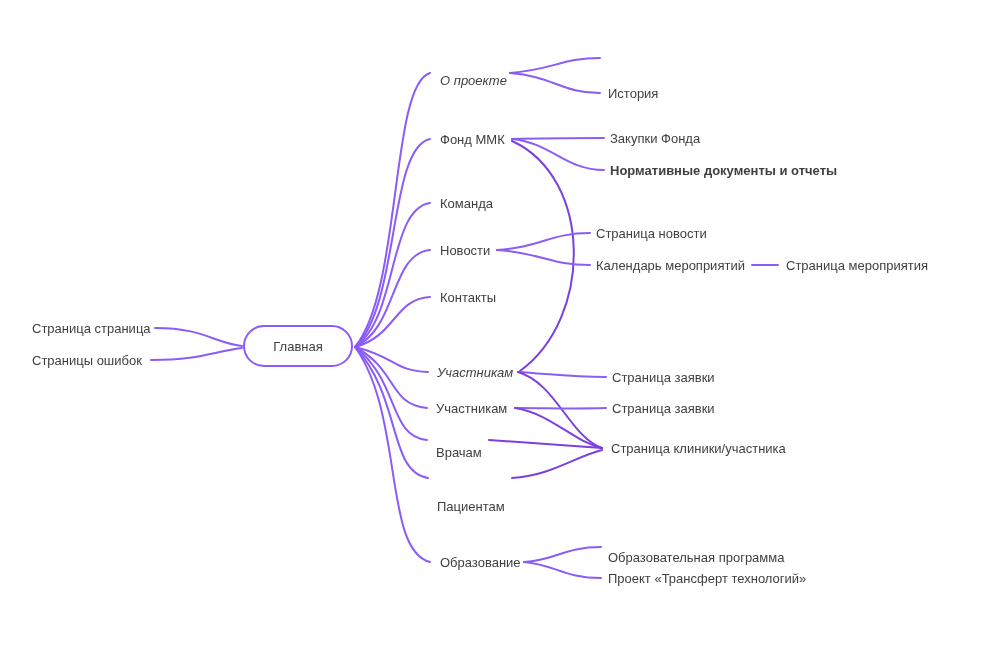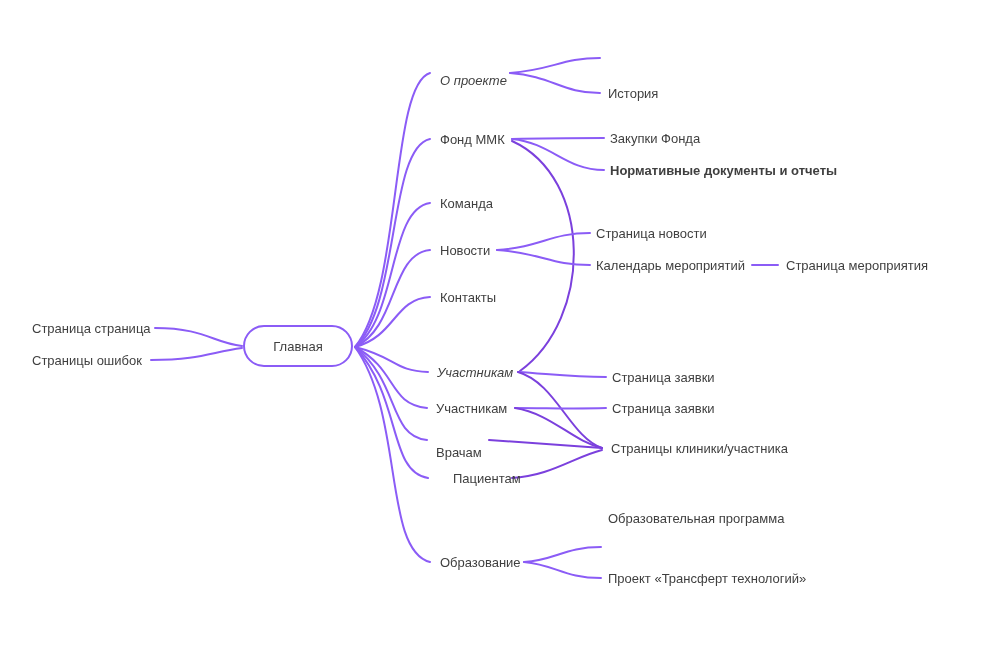--- a/index.html
+++ b/index.html
@@ -112,28 +112,28 @@
   </div>
 
   <div class="label" style="left:440px; top:80px;font-style:italic;">О проекте</div>
   <div class="label" style="left:440px; top:139px;">Фонд ММК</div>
   <div class="label" style="left:440px; top:203px;">Команда</div>
   <div class="label" style="left:440px; top:250px;">Новости</div>
   <div class="label" style="left:440px; top:297px;">Контакты</div>
   <div class="label" style="left:437px; top:372px;font-style:italic;">Участникам</div>
   <div class="label" style="left:436px; top:408px;">Участникам</div>
   <div class="label" style="left:436px; top:452px;">Врачам</div>
-  <div class="label" style="left:437px; top:478px;margin-left:16px;">Пациентам</div>
+  <div class="label" style="left:437px; top:506px;">Пациентам</div>
   <div class="label" style="left:440px; top:562px;">Образование</div>
 
   <div class="label" style="left:608px; top:93px;">История</div>
   <div class="label" style="left:610px; top:138px;">Закупки Фонда</div>
   <div class="label" style="left:610px; top:170px;font-weight:bold;">Нормативные документы и отчеты</div>
   <div class="label" style="left:596px; top:233px;">Страница новости</div>
   <div class="label" style="left:596px; top:265px;">Календарь мероприятий</div>
   <div class="label" style="left:786px; top:265px;">Страница мероприятия</div>
   <div class="label" style="left:612px; top:377px;">Страница заявки</div>
   <div class="label" style="left:612px; top:408px;">Страница заявки</div>
-  <div class="label" style="left:611px; top:448px;">Страницы клиники/участника</div>
-  <div class="label" style="left:608px; top:518px;">Образовательная программа</div>
+  <div class="label" style="left:611px; top:448px;">Страница клиники/участника</div>
+  <div class="label" style="left:608px; top:557px;">Образовательная программа</div>
   <div class="label" style="left:608px; top:578px;">Проект «Трансферт технологий»</div>
 
 </div>
 
 </body></html>

